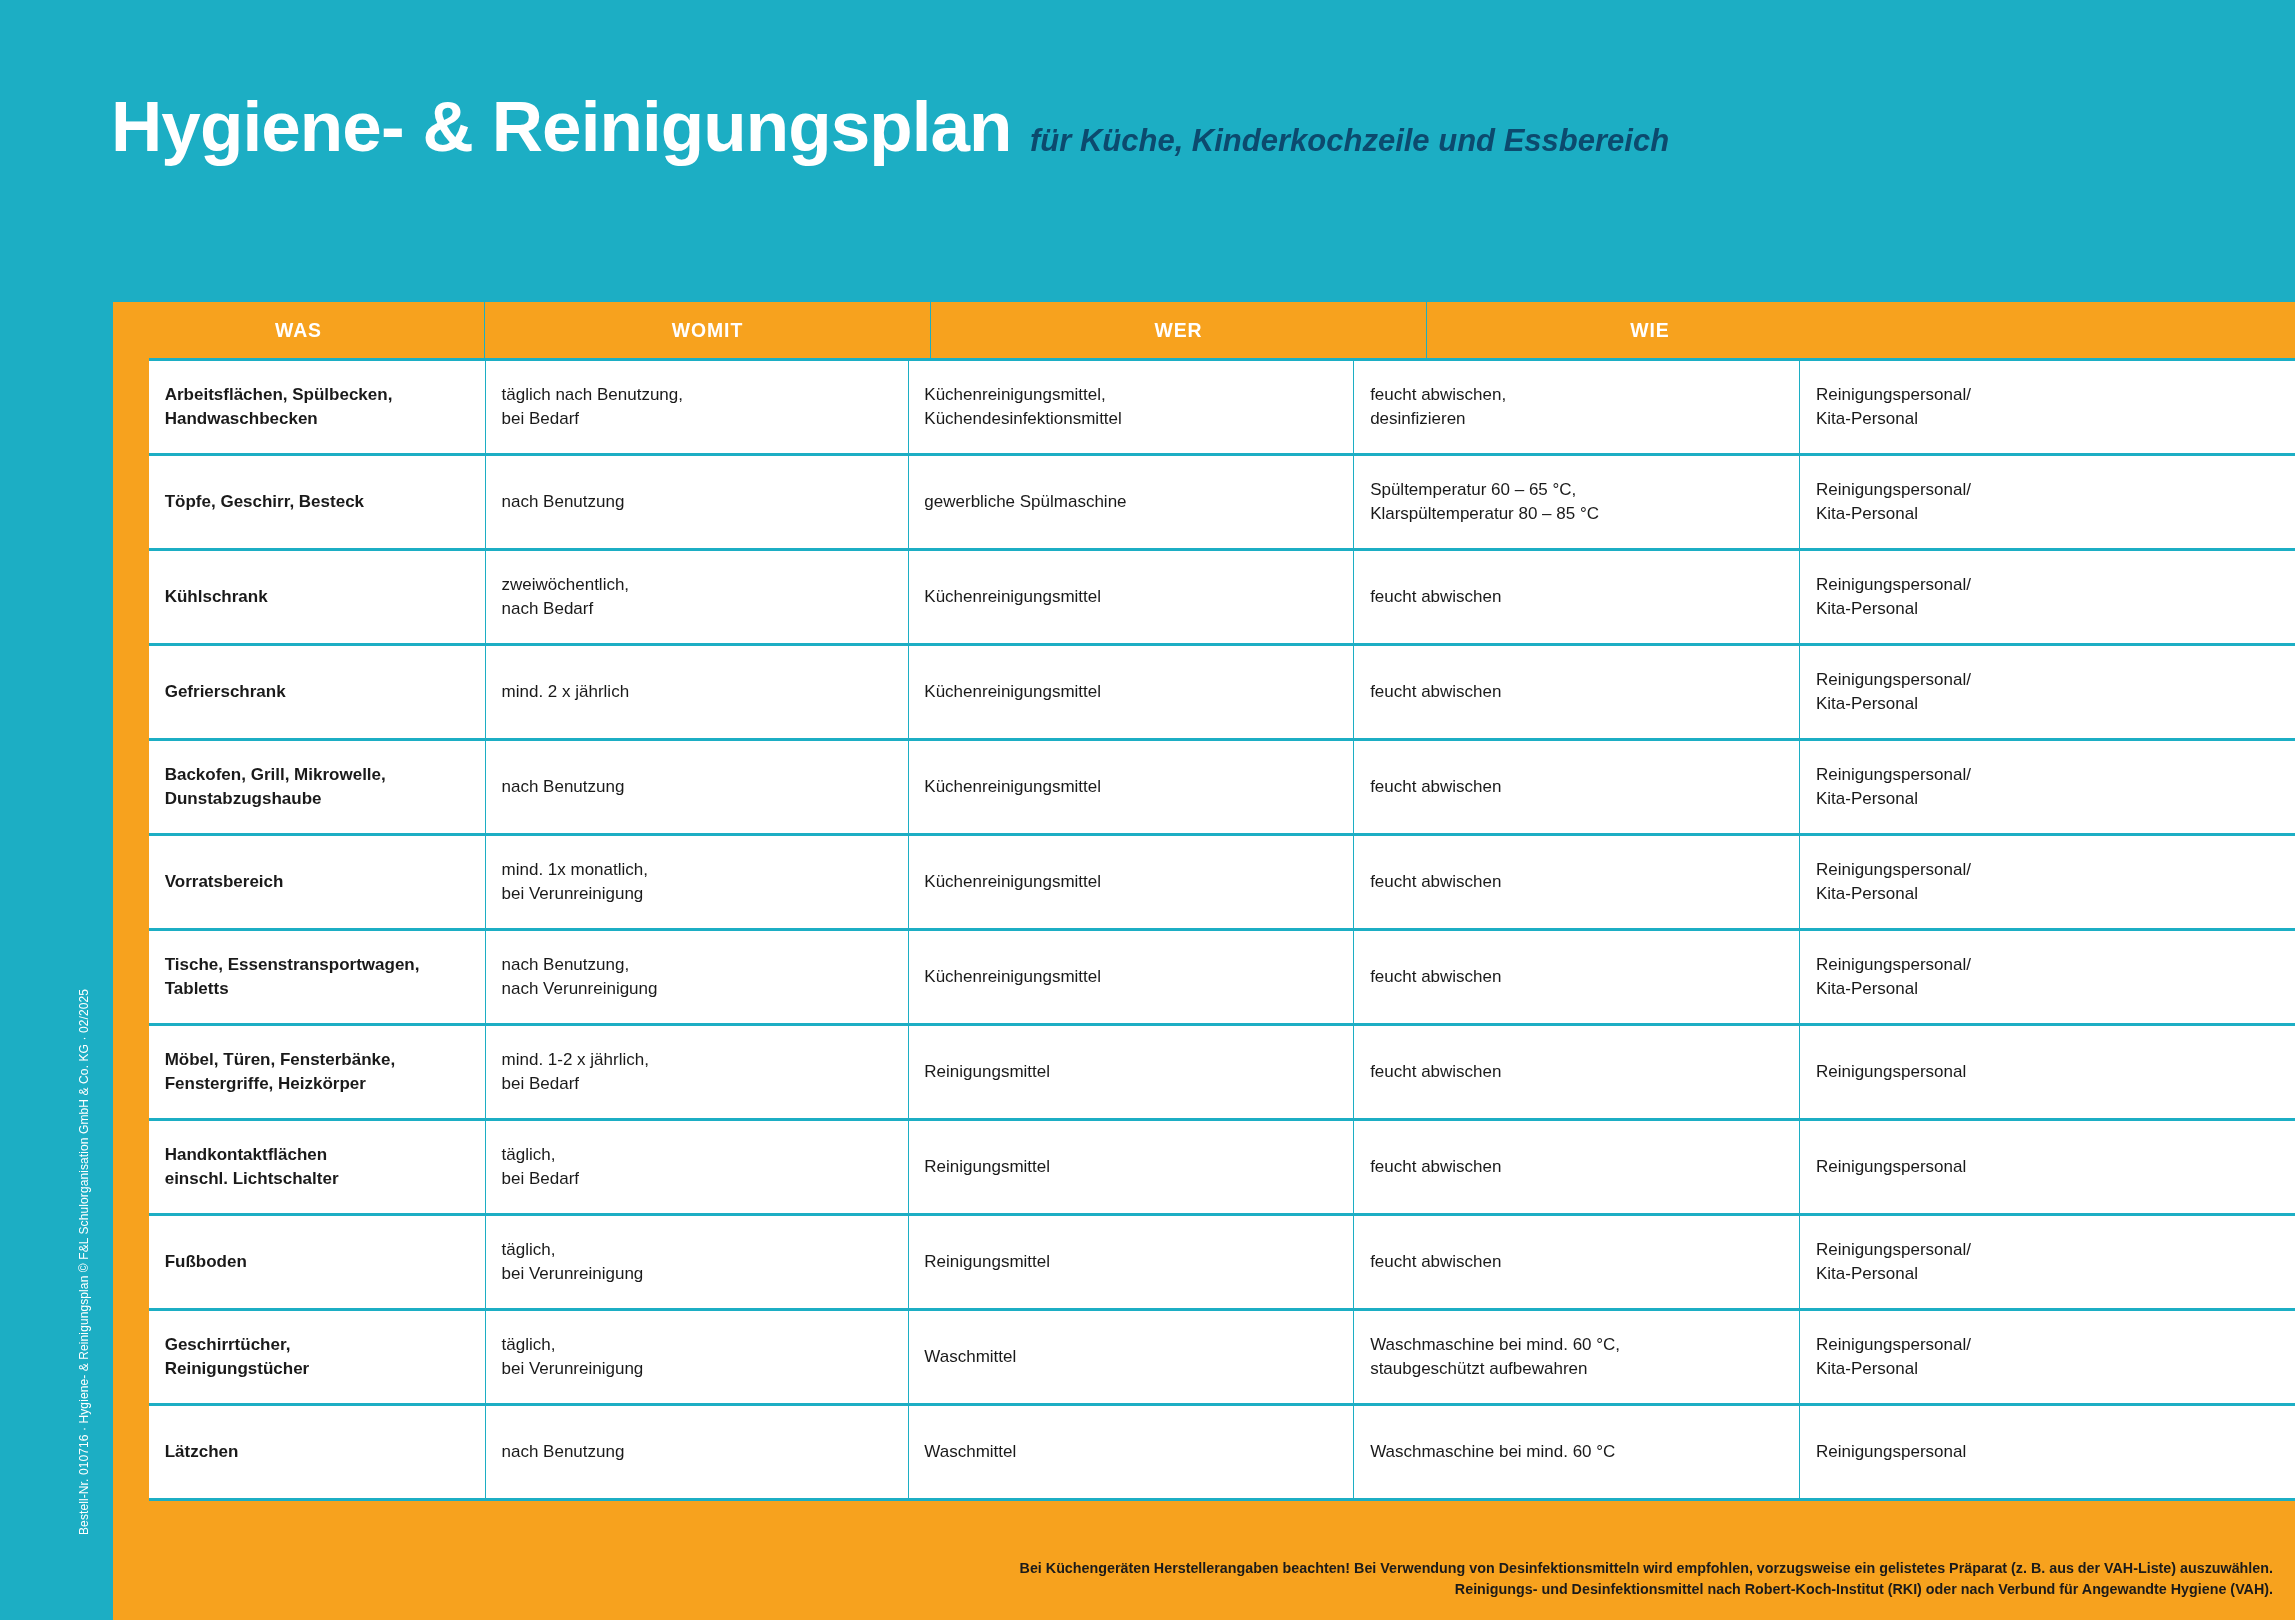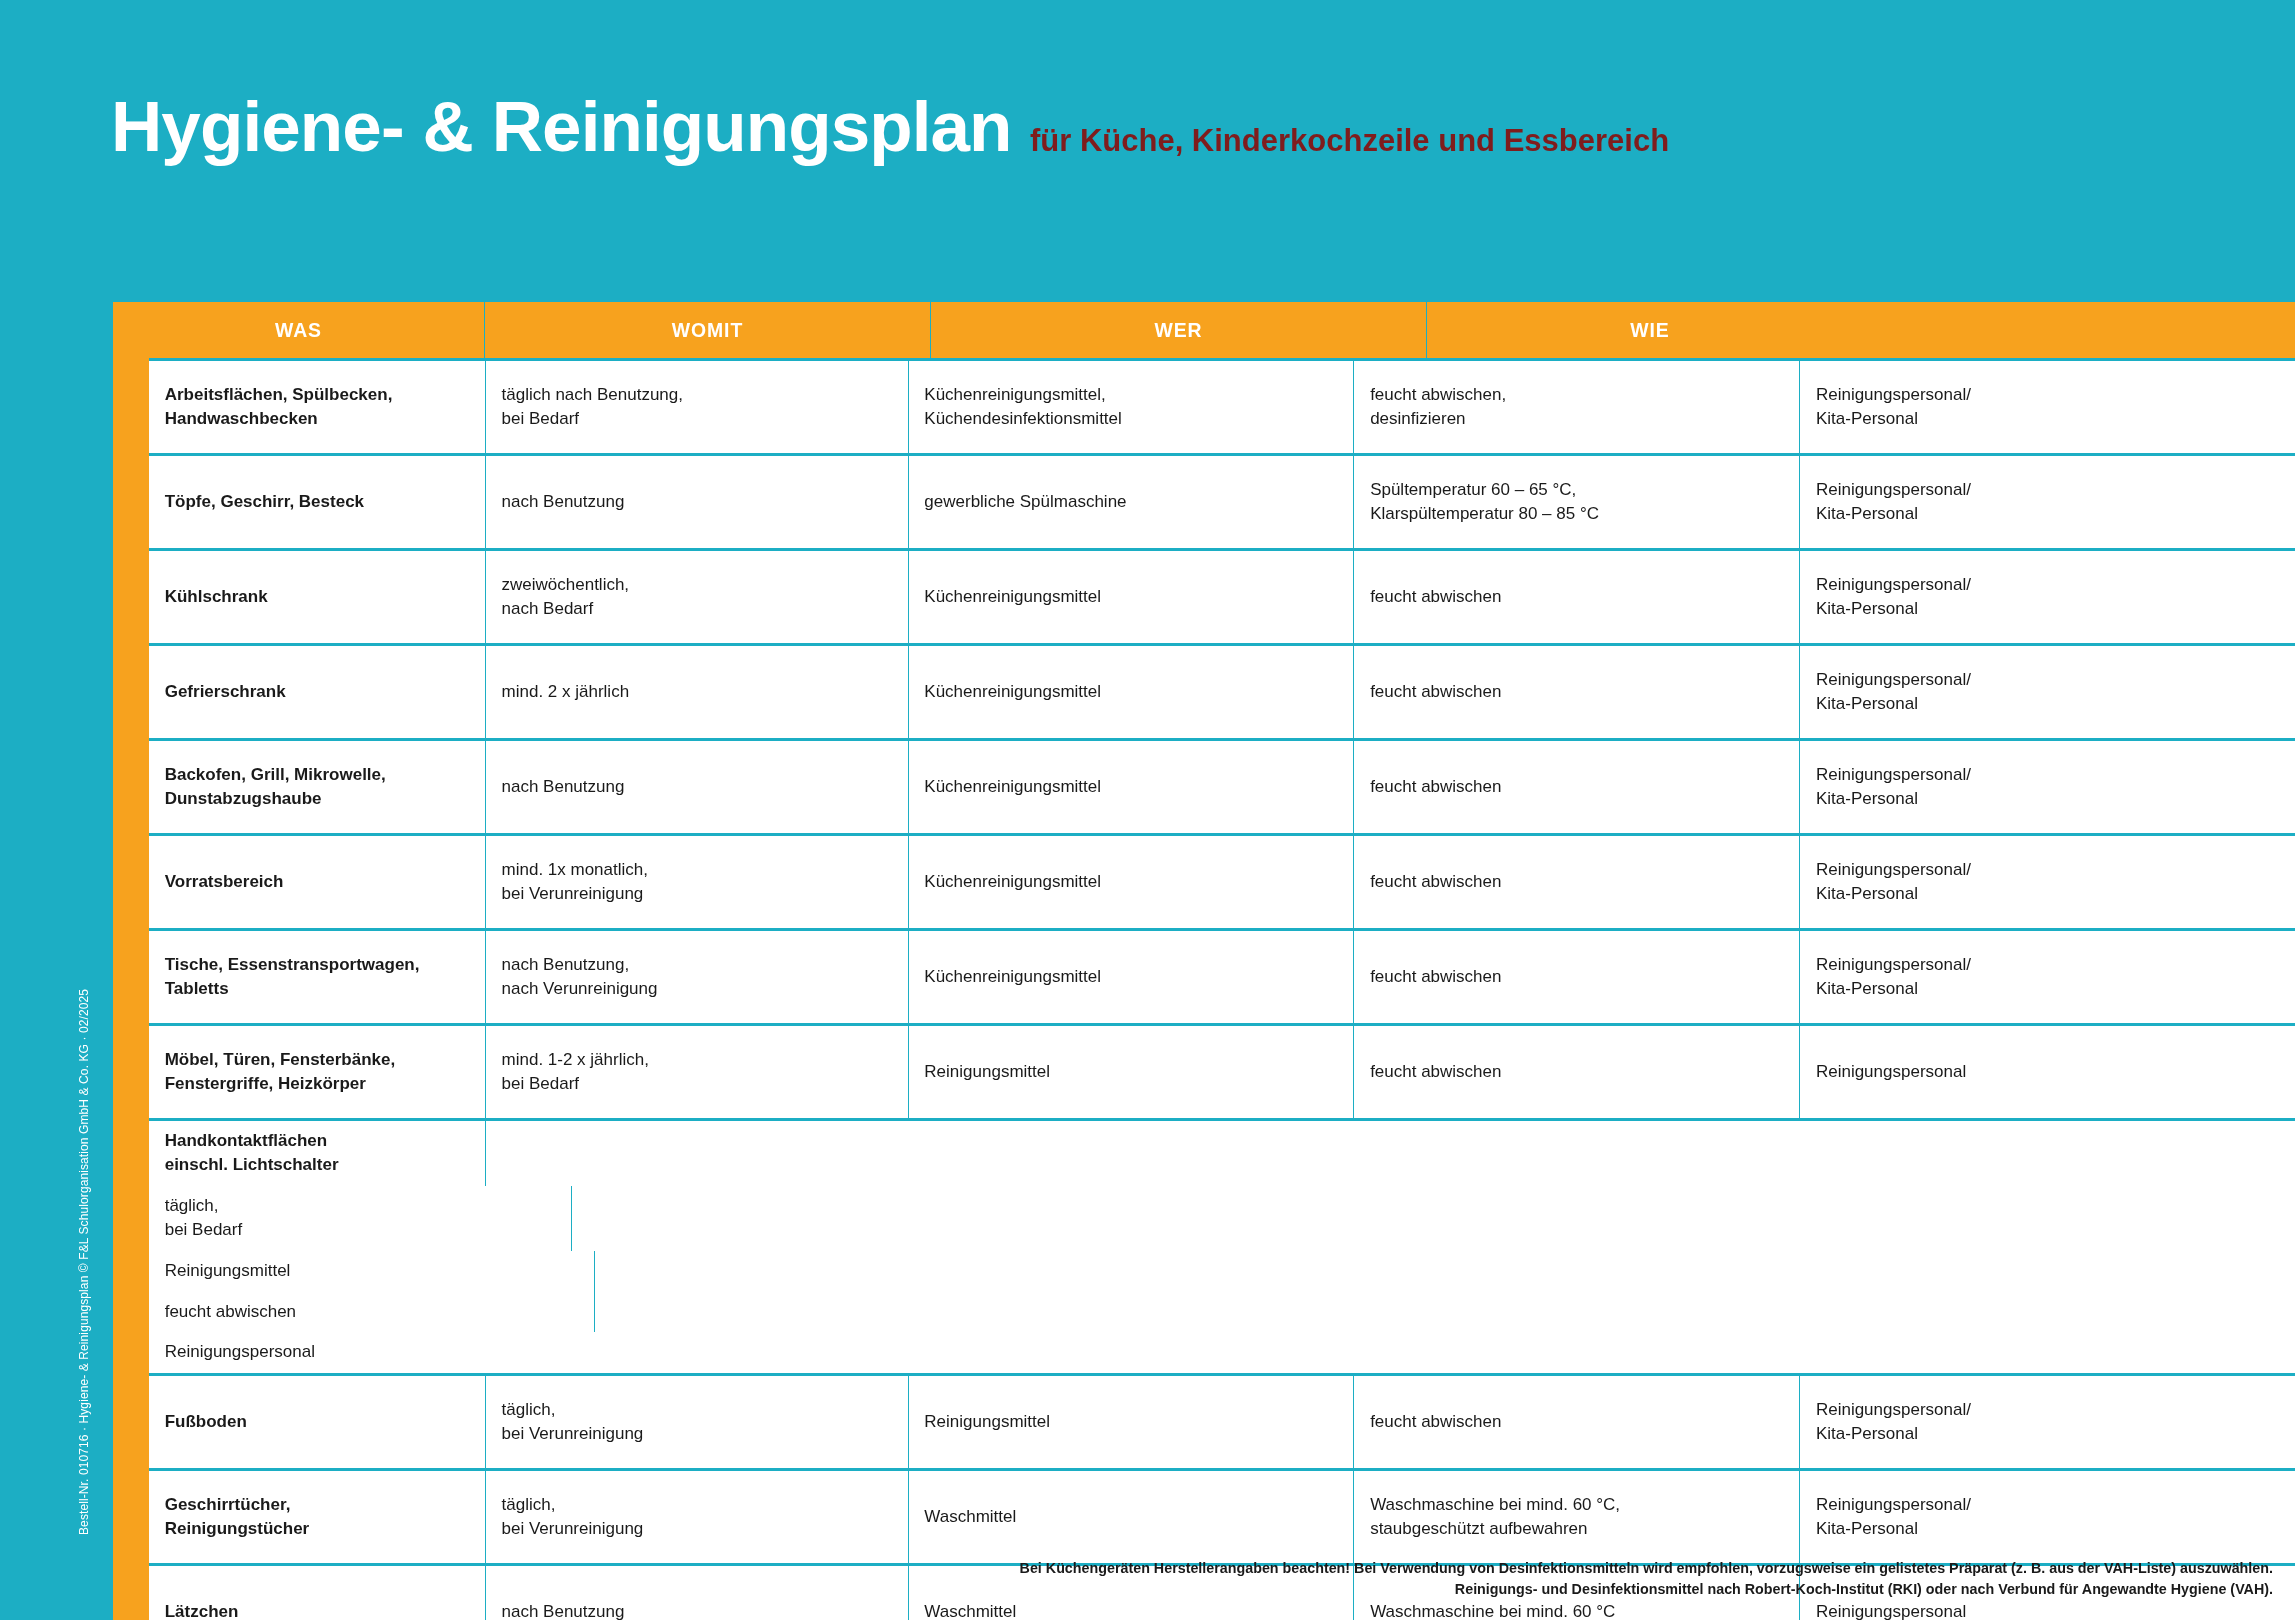--- a/index.html
+++ b/index.html
@@ -36,24 +36,25 @@
     white-space: nowrap;
   }
   .main-title {
     color: #FFFFFF;
     font-size: 71px;
     font-weight: bold;
     letter-spacing: -0.9px;
     line-height: 1;
   }
   .sub-title {
-    color: #7f1d1d;
+    color: #0c4a6e;
     font-size: 31px;
     font-weight: bold;
     line-height: 1;
+    font-style: italic;
   }
 
   
   .sidebar-imprint {
     position: absolute;
     left: 68px;
     top: 991px;
     width: 544px;
     height: 32px;
     transform: rotate(-90deg);
@@ -337,21 +338,21 @@
       <div class="cell cell-womit">
         <span class="line">Reinigungsmittel</span>
       </div>
       <div class="cell cell-wie">
         <span class="line">feucht abwischen</span>
       </div>
       <div class="cell cell-wer">
         <span class="line">Reinigungspersonal</span>
       </div>
     </div>
-    <div class="row" style="min-height: 95px; flex-direction: column;">
+    <div class="row" style="min-height: 95px;">
       <div class="cell cell-was">
         <span class="line">Handkontaktflächen</span>
         <span class="line">einschl. Lichtschalter</span>
       </div>
       <div class="cell cell-wann">
         <span class="line">täglich,</span>
         <span class="line">bei Bedarf</span>
       </div>
       <div class="cell cell-womit">
         <span class="line">Reinigungsmittel</span>

